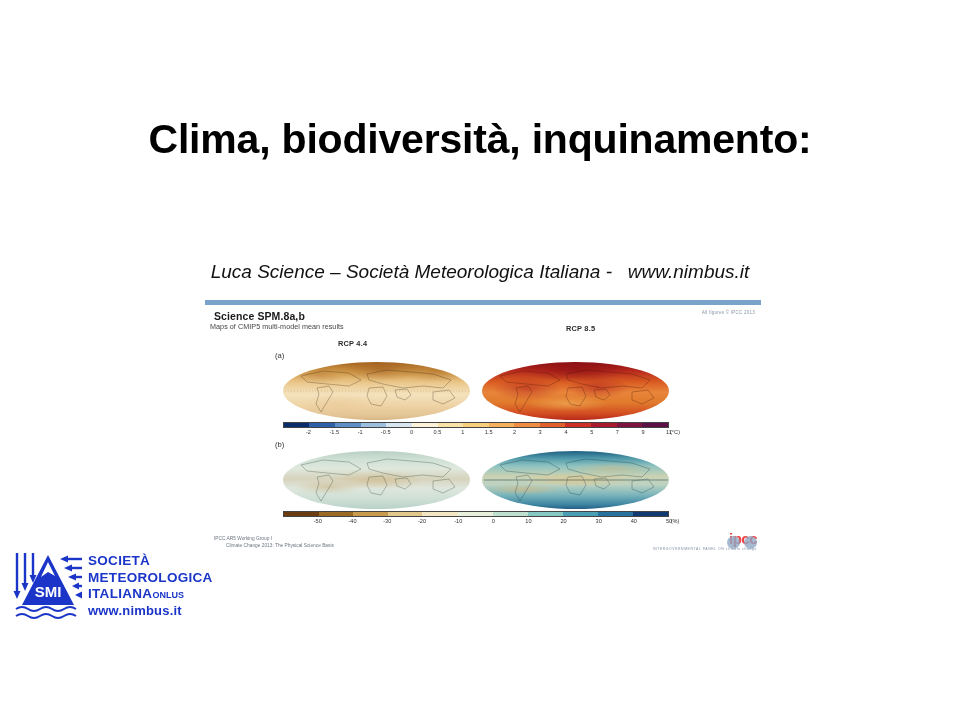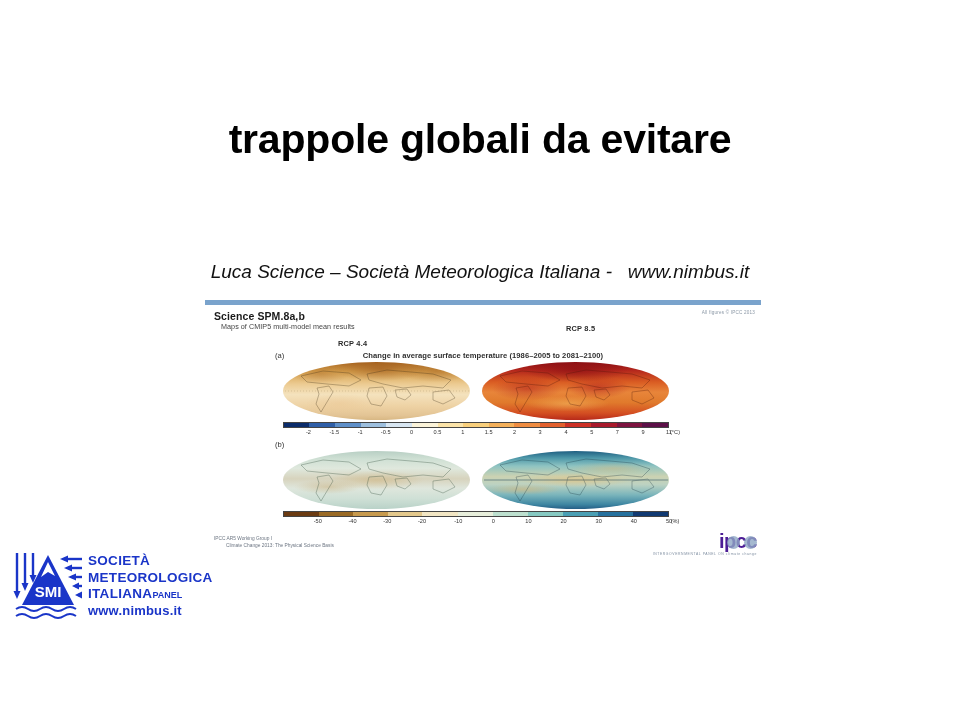--- a/index.html
+++ b/index.html
@@ -66,21 +66,21 @@
     position: absolute;
     left: 9px;
     top: 10px;
     font-size: 10.5px;
     font-weight: bold;
     color: #1a1a1a;
     letter-spacing: 0.1px;
   }
   .fig-subtitle {
     position: absolute;
-    left: 16px;
+    left: 5px;
     top: 22px;
     font-size: 7.2px;
     color: #444444;
     letter-spacing: 0.05px;
   }
   .fig-credit {
     position: absolute;
     right: 6px;
     top: 10px;
     font-size: 4.6px;
@@ -255,23 +255,23 @@
   }
   .fig-source .l2 { padding-left: 12px; display: block; }
 
   .ipcc-logo {
     position: absolute;
     right: 4px;
     top: 231px;
     text-align: right;
   }
   .ipcc-word {
-    font-size: 20px;
+    font-size: 15px;
     font-weight: bold;
-    color: #4c1d95;
+    color: #ef4444;
     letter-spacing: -0.5px;
     line-height: 1;
   }
   .ipcc-tag {
     font-size: 3.4px;
     color: #7e8da0;
     letter-spacing: 0.6px;
     margin-top: 1px;
   }
   .ipcc-emblems {
@@ -320,38 +320,37 @@
   }
   .smi-text .web {
     font-size: 13px;
     letter-spacing: 0.2px;
   }
 </style>
 </head>
 <body>
 
 <div class="slide-title">
-  <span class="title-line">trappole  globali da evitare</span>
+  <span class="title-line">Clima, biodiversità, inquinamento:</span>
 </div>
 
 <div class="slide-subtitle">Luca Science – Società Meteorologica Italiana -   www.nimbus.it</div>
 
 <div class="figure">
 
   <div class="fig-topbar"></div>
 
   <div class="fig-title">Science SPM.8a,b</div>
   <div class="fig-subtitle">Maps of CMIP5 multi-model mean results</div>
   <div class="fig-credit">All figures © IPCC 2013</div>
 
   <div class="rcp-label rcp-26">RCP 4.4</div>
   <div class="rcp-label rcp-85">RCP 8.5</div>
 
   <div class="panel-letter panel-letter-a">(a)</div>
-  <div class="panel-caption caption-a">Change in average surface temperature (1986–2005 to 2081–2100)</div>
 
   <div class="map map-a1">
     <div class="globe temp-26"></div>
     <svg class="coast" viewBox="0 0 187 58" preserveAspectRatio="none">
       <g fill="none" stroke="#3b2d14" stroke-width="0.5">
         <path d="M18 14 L40 9 L66 11 L78 18 L66 24 L44 22 L24 20 Z"></path>
         <path d="M34 26 L46 24 L50 30 L44 40 L38 50 L33 42 L36 32 Z"></path>
         <path d="M84 12 L104 8 L128 10 L150 12 L168 18 L160 26 L140 24 L120 26 L100 22 L86 18 Z"></path>
         <path d="M86 26 L100 25 L104 34 L98 44 L88 42 L84 34 Z"></path>
         <path d="M112 28 L124 27 L128 33 L122 38 L114 35 Z"></path>
@@ -491,16 +490,16 @@
     <polygon points="63,48 70,44.5 70,51.5" fill="#1a35c8"></polygon>
 
     <g stroke="#1a35c8" stroke-width="2" fill="none">
       <path d="M4 62 q6 -4 12 0 t12 0 t12 0 t12 0 t12 0"></path>
       <path d="M4 69 q6 -4 12 0 t12 0 t12 0 t12 0 t12 0"></path>
     </g>
   </svg>
   <div class="smi-text">
     <div>SOCIETÀ</div>
     <div>METEOROLOGICA</div>
-    <div><span>ITALIANA</span><span class="onlus">PANEL</span></div>
+    <div><span>ITALIANA</span><span class="onlus">ONLUS</span></div>
     <div class="web">www.nimbus.it</div>
   </div>
 </div>
 
 </body></html>

